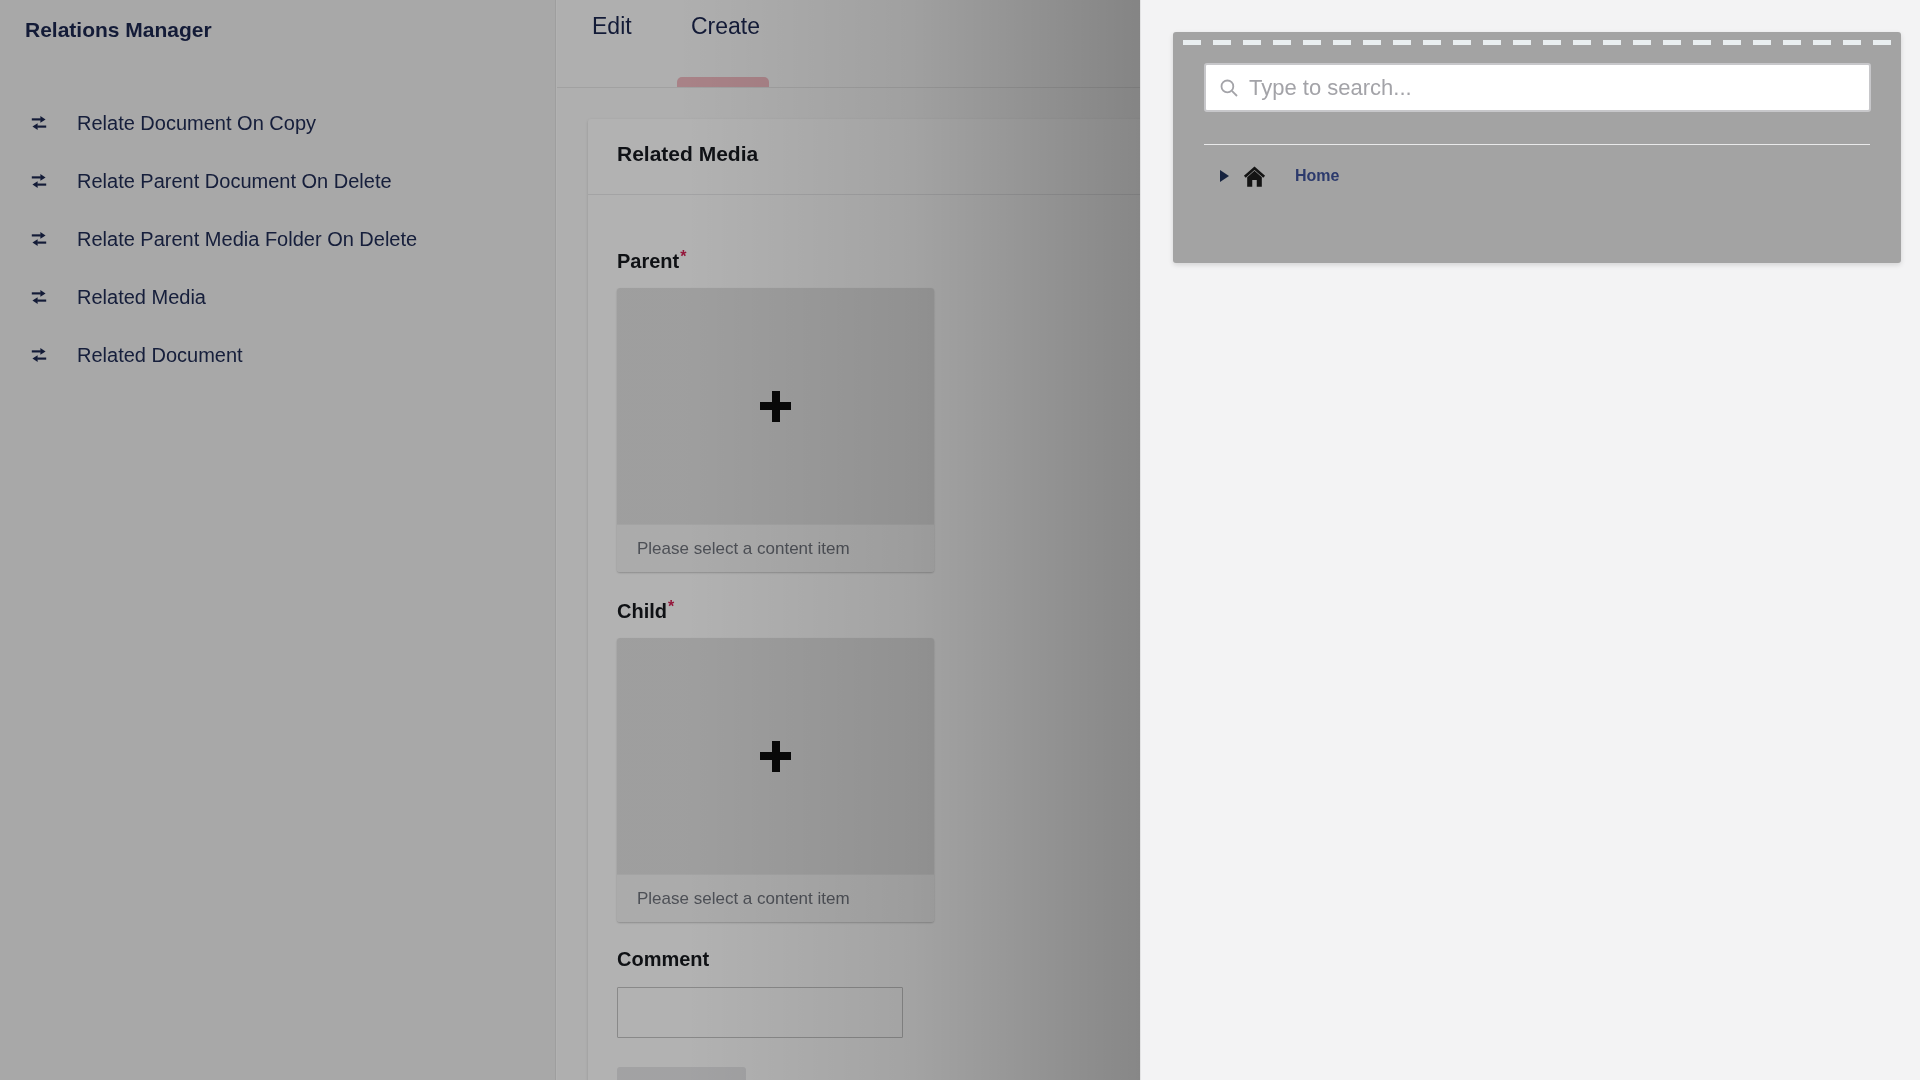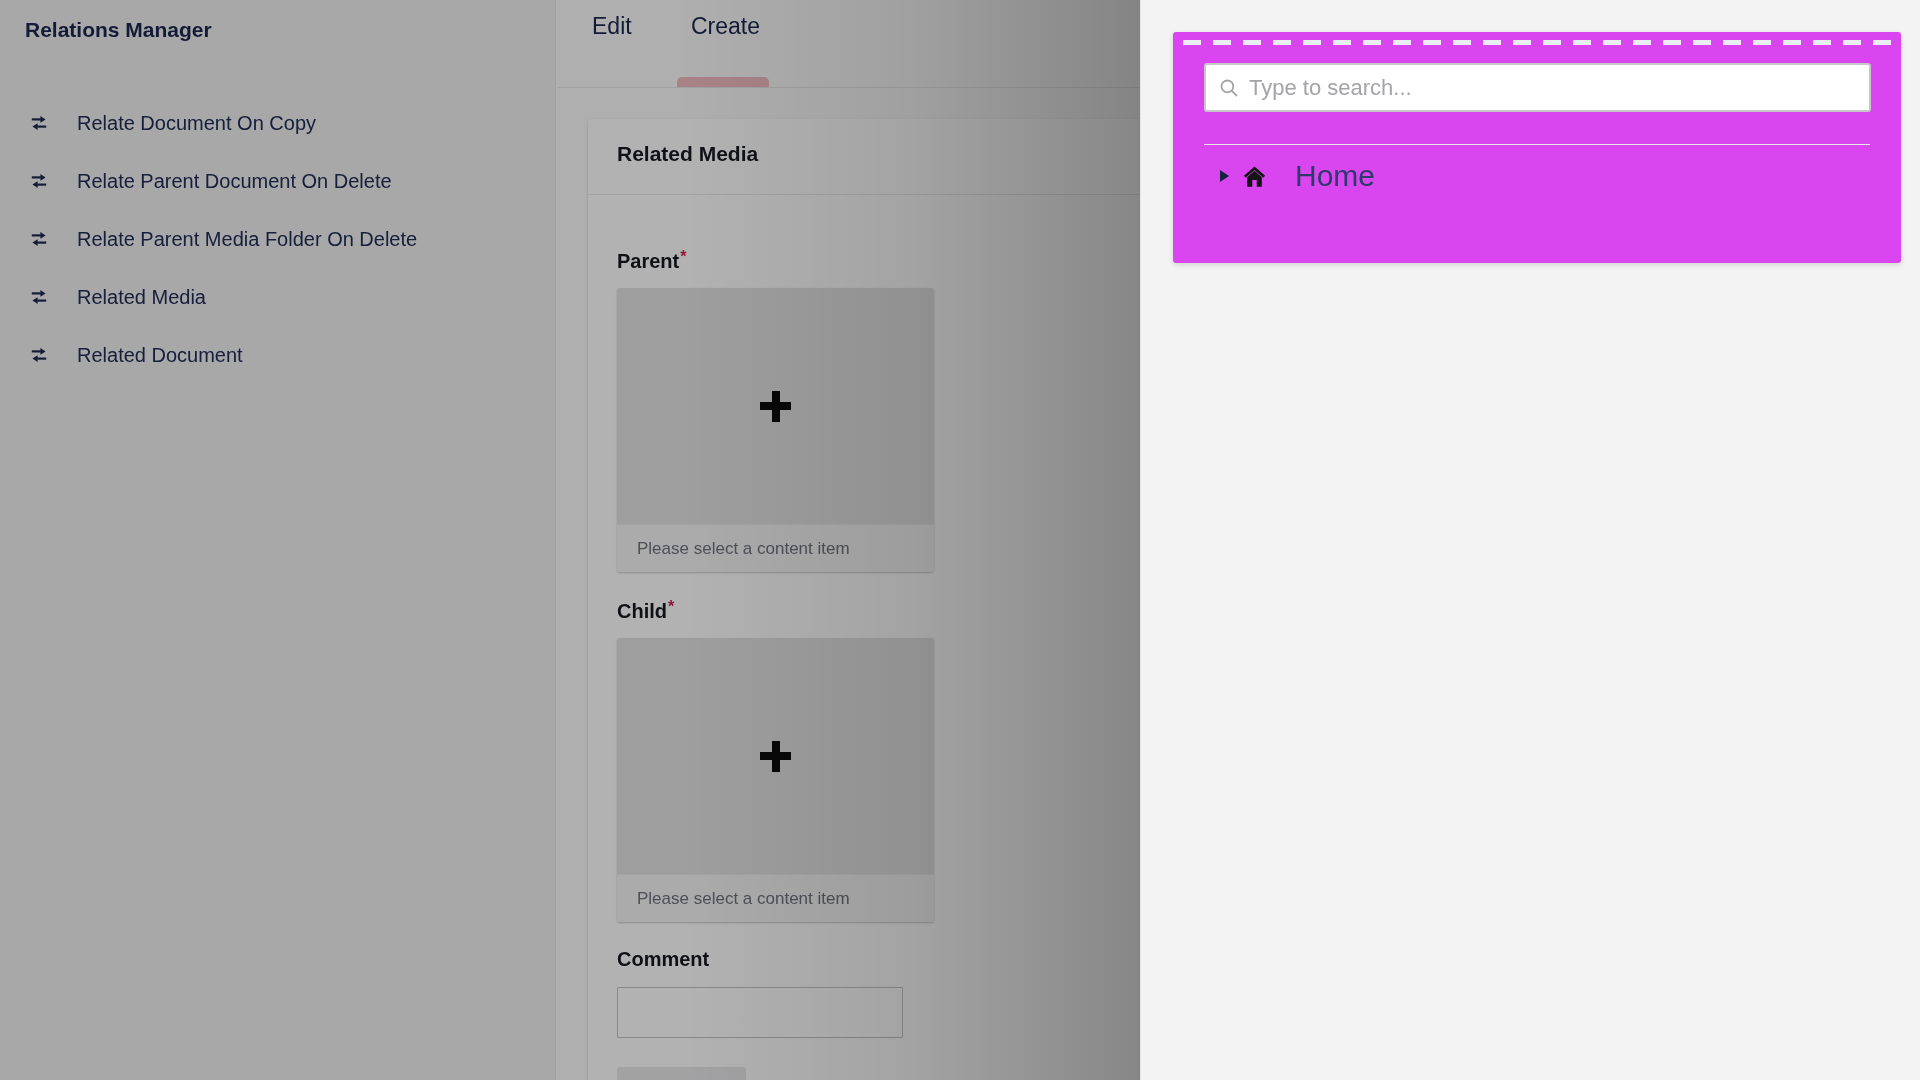--- a/index.html
+++ b/index.html
@@ -53,36 +53,36 @@
 
   
   .dim { position:absolute; left:0; top:0; width:1140px; height:1080px; z-index:5;
          background:linear-gradient(90deg, rgba(0,0,0,0.30) 0%, rgba(0,0,0,0.30) 60%,
                      rgba(0,0,0,0.36) 80%, rgba(0,0,0,0.47) 100%); }
 
   
   .flyout { position:absolute; left:1140px; top:0; width:780px; height:1080px;
             background:#f3f3f4; border-left:1px solid #e3e3e4; z-index:10; }
   .flyout-card { position:absolute; left:32px; top:32px; width:728px; height:231px;
-                 background:#d946ef; border-radius:3px; box-shadow:0 2px 5px rgba(0,0,0,0.13); }
+                 background:#a3a3a3; border-radius:3px; box-shadow:0 2px 5px rgba(0,0,0,0.13); }
   .dash-strip { position:absolute; left:10px; right:10px; top:8px; height:5px;
                 background:repeating-linear-gradient(90deg,#e9eef0 0 18px, transparent 18px 30px); }
   .searchbox { position:absolute; left:31px; top:31px; width:667px; height:49px;
                border:2px solid #c7c7ca; border-radius:3px; display:flex; align-items:center; background:#fff; }
   .searchbox svg { margin-left:13px; flex:0 0 auto; }
   .searchbox input { flex:1; border:none; outline:none; font-size:22px; color:#454550;
                      padding-left:10px; font-family:inherit; background:transparent; }
   .searchbox input::placeholder { color:#a3a3a8; }
   .flyout-divider { position:absolute; left:31px; right:31px; top:112px; height:1px; background:#e9e9ea; }
   .tree-row { position:absolute; left:0; right:0; top:120px; height:48px; display:flex; align-items:center;
               cursor:pointer; }
   .caret { width:0; height:0; border-left:9px solid #16233f; border-top:6px solid transparent;
            border-bottom:6px solid transparent; margin-left:47px; cursor:pointer; }
   .tree-ic { margin-left:12px; }
-  .tree-lbl { margin-left:27px; font-size:30px; color:#2c3a6c; }
+  .tree-lbl { margin-left:27px; font-size:16px; color:#2c3a6c;font-weight:bold; }
 </style>
 </head>
 <body>
 
 <div class="stage">
 
   <aside class="sidebar">
     <div class="sidebar-title">Relations Manager</div>
     <nav class="side-nav">
       <div class="side-item">

